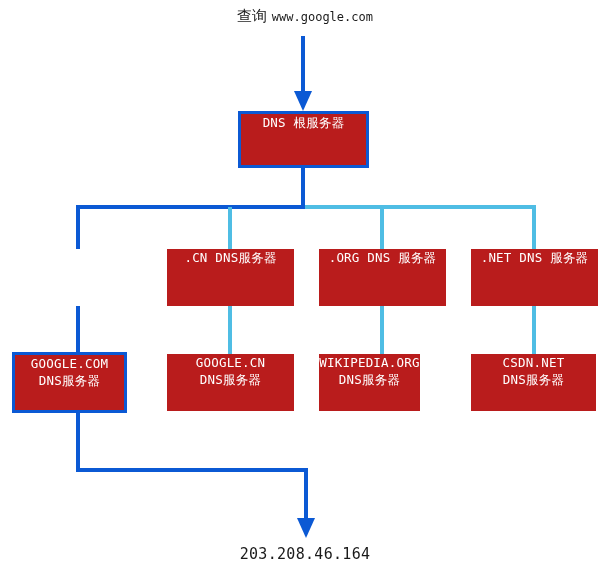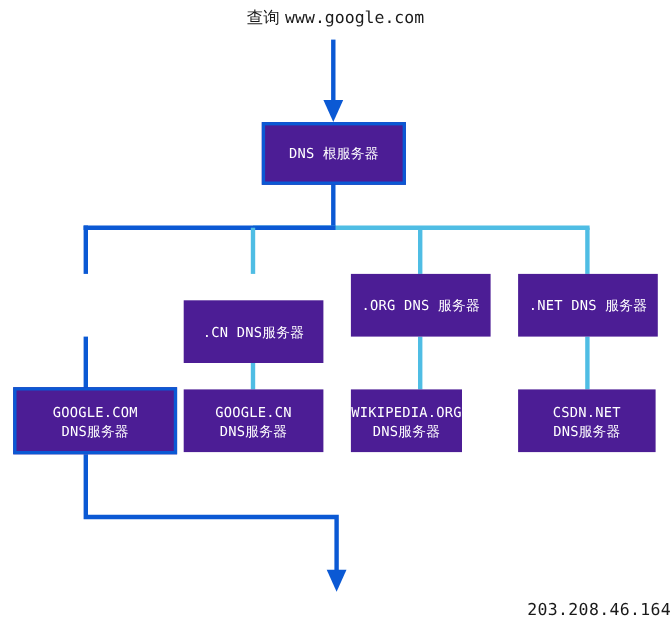--- a/index.html
+++ b/index.html
@@ -22,25 +22,25 @@
     position: absolute;
     left: 0;
     top: 0;
     width: 610px;
     height: 580px;
   }
   .node {
     position: absolute;
     box-sizing: border-box;
     display: flex;
-    align-items: center;
+    align-items: flex-start;
     justify-content: center;
     text-align: center;
     color: #ffffff;
-    background: #4c1d95;
+    background: #b91c1c;
     font-family: "DejaVu Sans Mono", "Liberation Mono", monospace;
     font-size: 12.5px;
     line-height: 17px;
     letter-spacing: 0.2px;
     z-index: 3;
   }
   .node.active {
     border: 3px solid #0b59d4;
   }
   .node-label {
@@ -56,28 +56,28 @@
   #query-caption {
     left: 0;
     top: 7px;
     width: 610px;
     text-align: center;
     font-size: 15px;
     font-family: "DejaVu Sans", "Liberation Sans", sans-serif;
   }
   #query-caption .mono {
     font-family: "DejaVu Sans Mono", "Liberation Mono", monospace;
-    font-size: 15px;
+    font-size: 12px;
     margin-top: 34px;
   }
   #result-caption {
     left: 0;
     top: 545px;
     width: 610px;
-    text-align: right;
+    text-align: center;
     font-size: 15px;
     font-family: "DejaVu Sans Mono", "Liberation Mono", monospace;
     letter-spacing: 0.3px;
   }
 </style>
 </head>
 <body>
 
 <div id="diagram">
 
@@ -109,31 +109,31 @@
     <g>
       <polyline points="78,413 78,470 306,470 306,528" fill="none" stroke="#0b59d4" stroke-width="4"></polyline>
       <polygon points="306,538 297,518 315,518" fill="#0b59d4"></polygon>
     </g>
   </svg>
 
   <div class="node active" style="left:238px; top:111px; width:131px; height:57px;">
     <span class="node-label">DNS 根服务器</span>
   </div>
 
-  <div class="node" style="left:167px; top:249px; width:127px; height:57px;margin-top:24px;">
+  <div class="node" style="left:167px; top:249px; width:127px; height:57px;">
     <span class="node-label">.CN DNS服务器</span>
   </div>
   <div class="node" style="left:471px; top:249px; width:127px; height:57px;">
     <span class="node-label">.NET DNS 服务器</span>
   </div>
   <div class="node" style="left:319px; top:249px; width:127px; height:57px;">
     <span class="node-label">.ORG DNS 服务器</span>
   </div>
 
-  <div class="node active" style="left:12px; top:352px; width:149px; height:61px;">
+  <div class="node active" style="left:12px; top:352px; width:115px; height:61px;">
     <span class="node-label">GOOGLE.COM
 DNS服务器</span>
   </div>
   <div class="node" style="left:167px; top:354px; width:127px; height:57px;">
     <span class="node-label">GOOGLE.CN
 DNS服务器</span>
   </div>
   <div class="node" style="left:319px; top:354px; width:101px; height:57px;">
     <span class="node-label">WIKIPEDIA.ORG
 DNS服务器</span>

